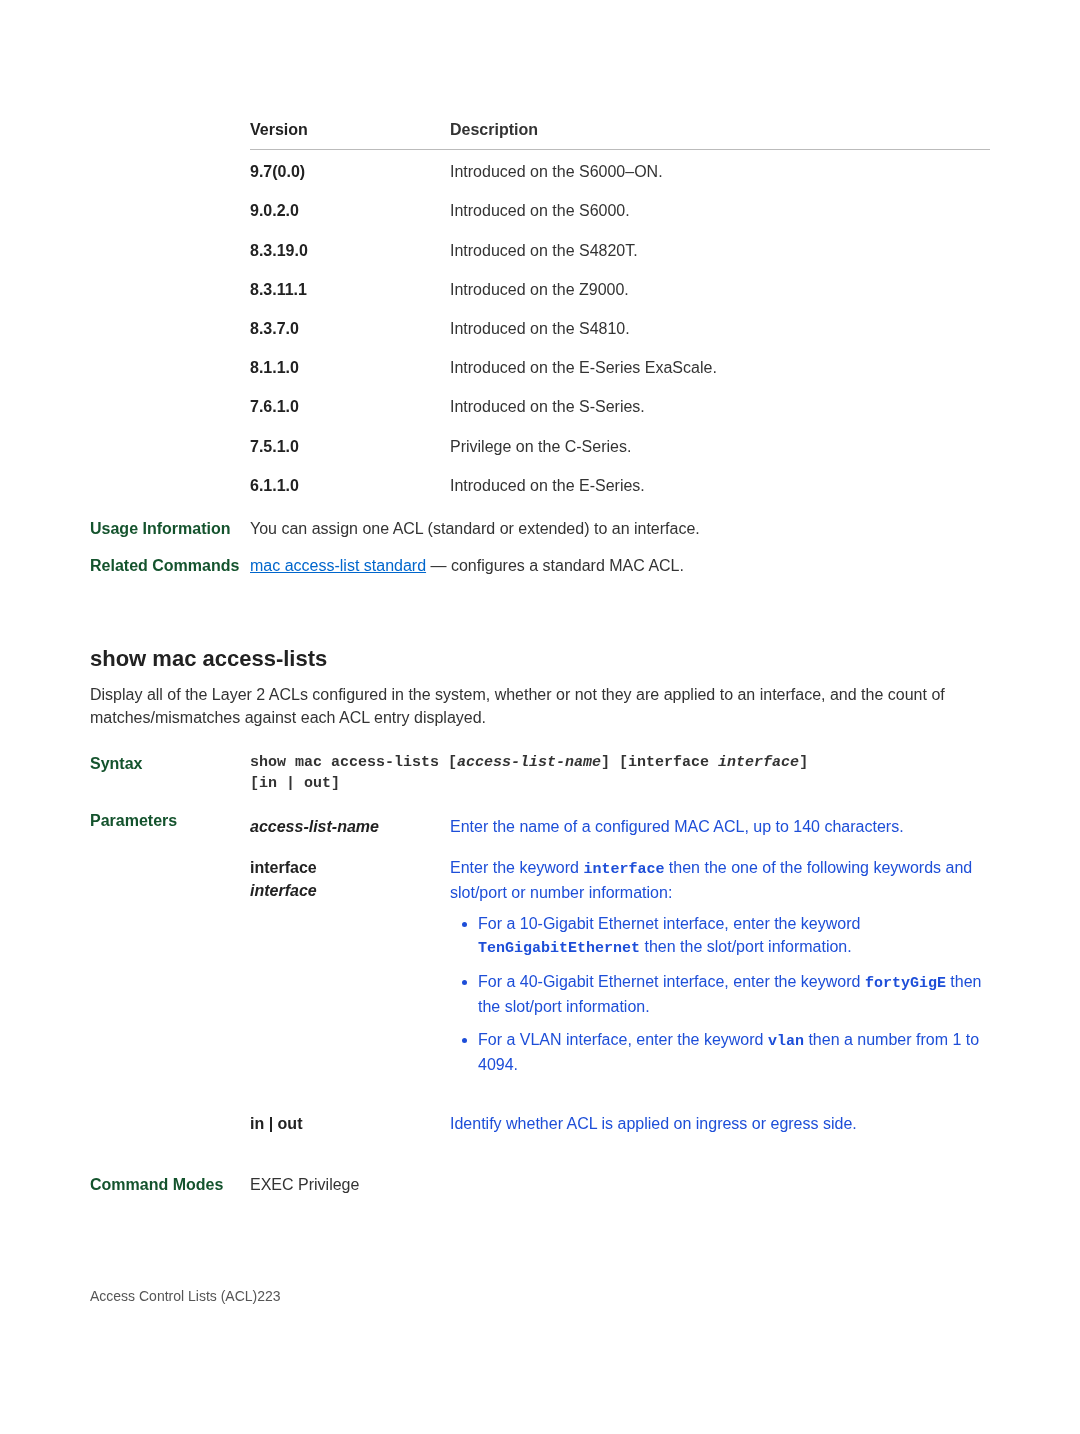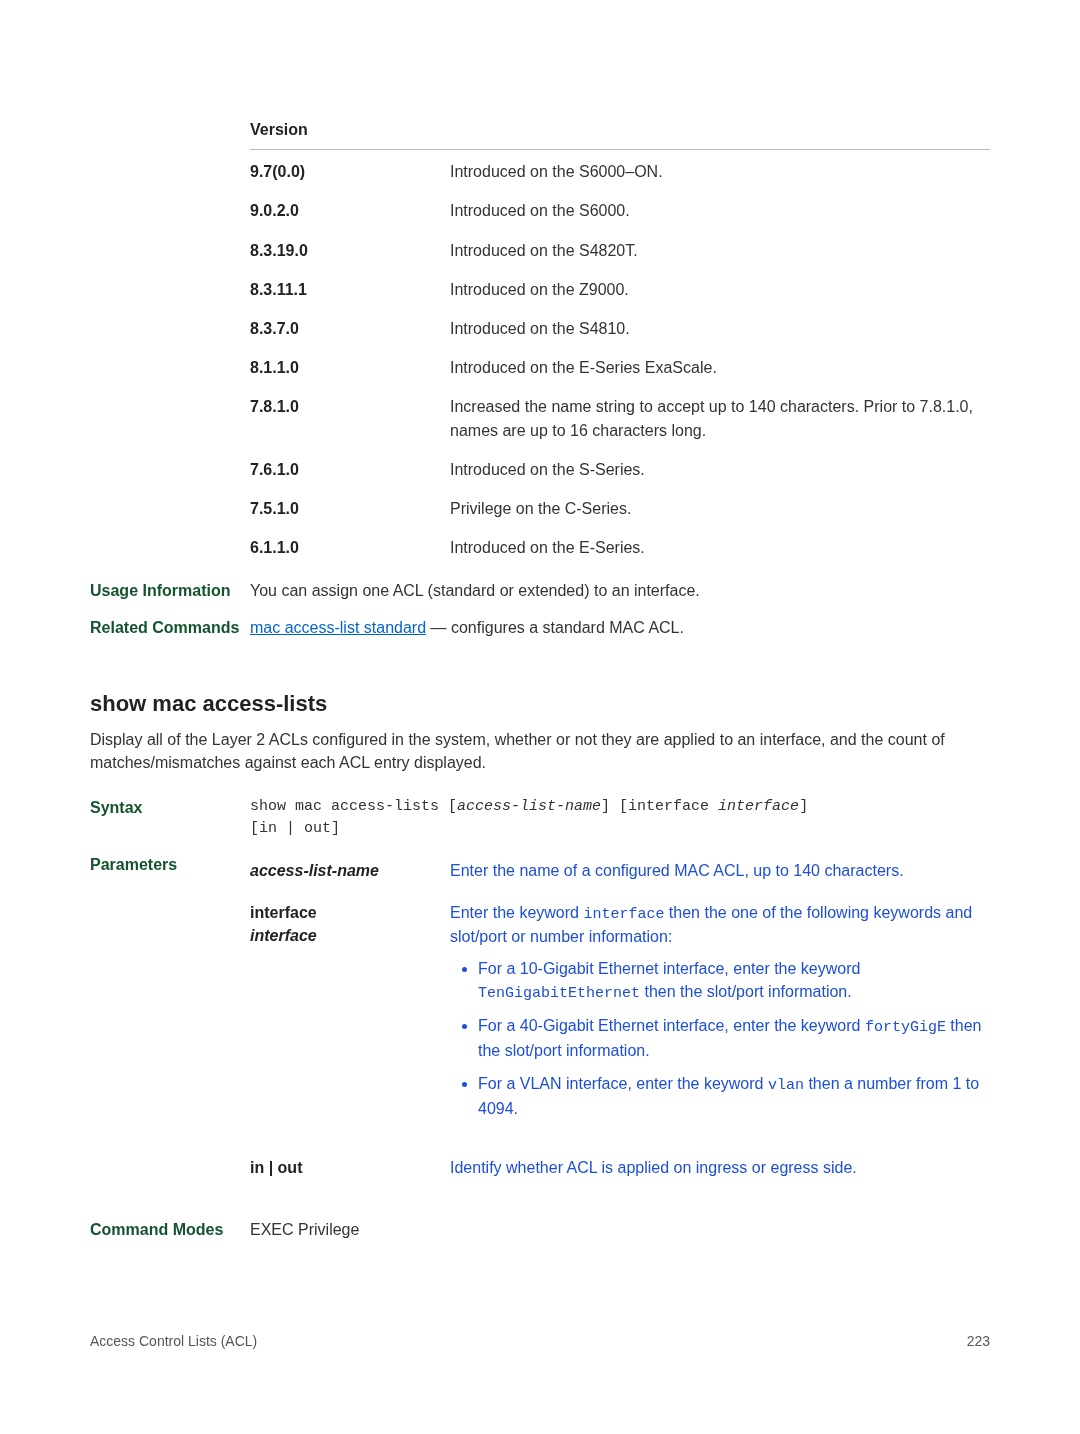--- a/index.html
+++ b/index.html
@@ -66,20 +66,21 @@
     margin: 48px 0 8px 0;
     color: #222;
   }
   .body-text {
     margin: 0 0 22px 0;
     color: #333;
   }
   .mono {
     font-family: "Courier New", monospace;
     font-size: 15px;
+    font-weight: bold;
   }
   .italic {
     font-style: italic;
   }
   .param-row {
     display: flex;
     padding: 6px 0;
   }
   .param-c1 {
     width: 200px;
@@ -97,37 +98,39 @@
   }
   ul.bullets {
     margin: 8px 0 0 0;
     padding-left: 28px;
   }
   ul.bullets li {
     margin-bottom: 10px;
   }
   .footer {
     display: flex;
-    justify-content: space-between;
+    justify-content: flex-start;
     margin-top: 90px;
     font-size: 14px;
     color: #555;
   }
   .spaced-below {
+    margin-bottom: 18px;
   }
 </style>
 </head>
 <body>
 
 <div class="page">
 
   <div class="section-indent">
     <div class="tbl">
       <div class="tbl-row divider">
         <div class="tbl-c1 tbl-head">Version</div>
+        <div class="tbl-c2 tbl-head">Description</div>
       </div>
 
       <div class="tbl-row">
         <div class="tbl-c1">9.7(0.0)</div>
         <div class="tbl-c2">Introduced on the S6000–ON.</div>
       </div>
       <div class="tbl-row">
         <div class="tbl-c1">9.0.2.0</div>
         <div class="tbl-c2">Introduced on the S6000.</div>
       </div>
@@ -139,24 +142,20 @@
         <div class="tbl-c1">8.3.11.1</div>
         <div class="tbl-c2">Introduced on the Z9000.</div>
       </div>
       <div class="tbl-row">
         <div class="tbl-c1">8.3.7.0</div>
         <div class="tbl-c2">Introduced on the S4810.</div>
       </div>
       <div class="tbl-row">
         <div class="tbl-c1">8.1.1.0</div>
         <div class="tbl-c2">Introduced on the E-Series ExaScale.</div>
-      </div>
-      <div class="tbl-row">
-        <div class="tbl-c1">7.8.1.0</div>
-        <div class="tbl-c2">Increased the name string to accept up to 140 characters. Prior to 7.8.1.0, names are up to 16 characters long.</div>
       </div>
       <div class="tbl-row">
         <div class="tbl-c1">7.6.1.0</div>
         <div class="tbl-c2">Introduced on the S-Series.</div>
       </div>
       <div class="tbl-row">
         <div class="tbl-c1">7.5.1.0</div>
         <div class="tbl-c2">Privilege on the C-Series.</div>
       </div>
       <div class="tbl-row">

